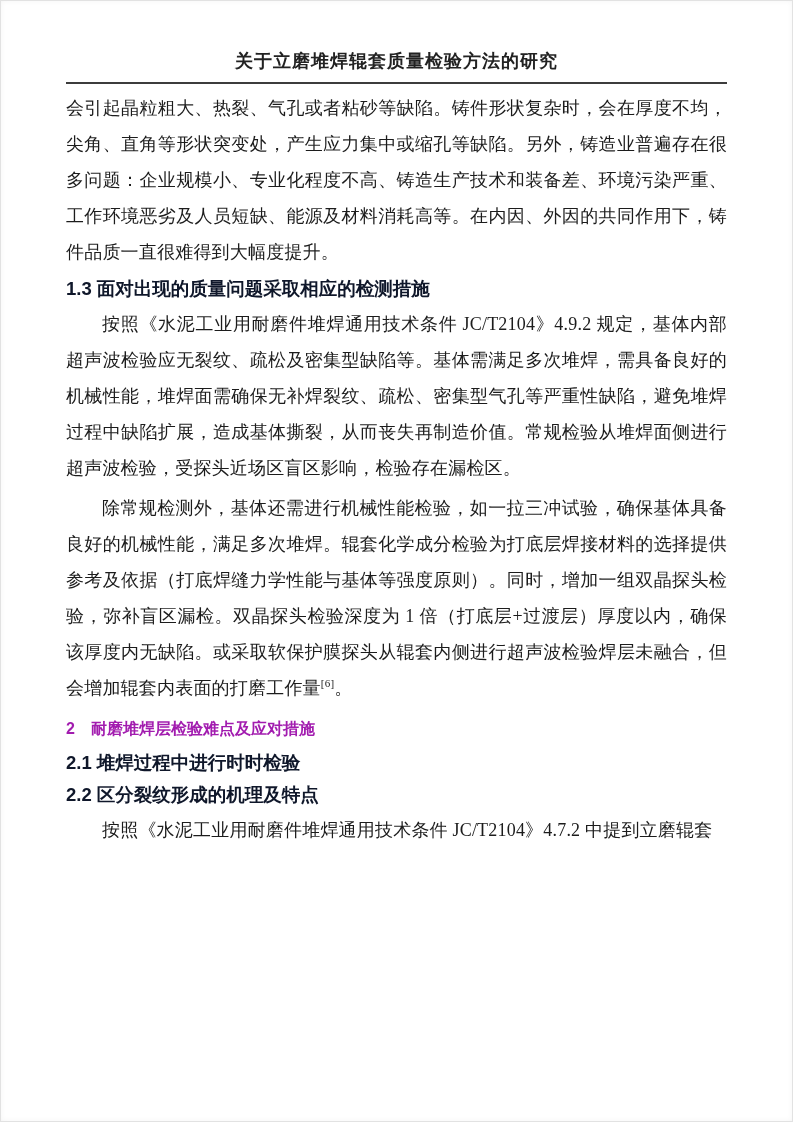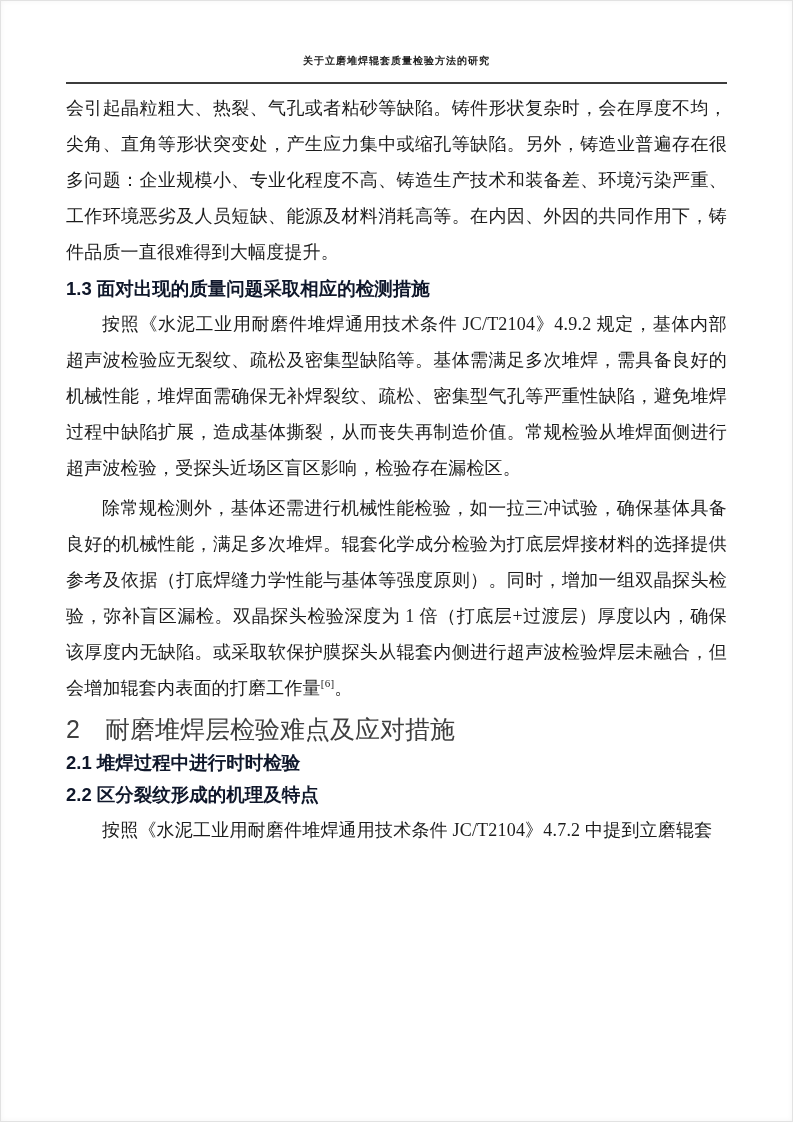--- a/index.html
+++ b/index.html
@@ -19,21 +19,21 @@
   }
   .content {
     position: absolute;
     left: 66px;
     top: 0;
     width: 661px;
   }
   .running-head {
     margin-top: 52px;
     text-align: center;
-    font-size: 10px;
+    font-size: 18px;
     font-weight: 600;
     letter-spacing: 1px;
     line-height: 18px;
     color: #222222;
   }
   .header-rule {
     margin-top: 12px;
     border-bottom: 2px solid #3c3c3c;
     height: 0;
   }
@@ -56,24 +56,24 @@
     margin: 6px 0 0 0;
     font-family: "Liberation Sans", "DejaVu Sans", sans-serif;
     font-weight: bold;
     font-size: 18.5px;
     line-height: 26px;
     color: #0f172a;
   }
   h2.main-heading {
     margin: 8px 0 0 0;
     font-family: "Liberation Sans", "DejaVu Sans", sans-serif;
-    font-weight: normal;
-    font-size: 25px;
+    font-weight: bold;
+    font-size: 16px;
     line-height: 30px;
-    color: #404040;
+    color: #a21caf;
   }
   .footer {
     position: absolute;
     left: 64px;
     right: 64px;
     top: 1046px;
   }
   .footer-bar-svg {
     display: block;
     width: 100%;

